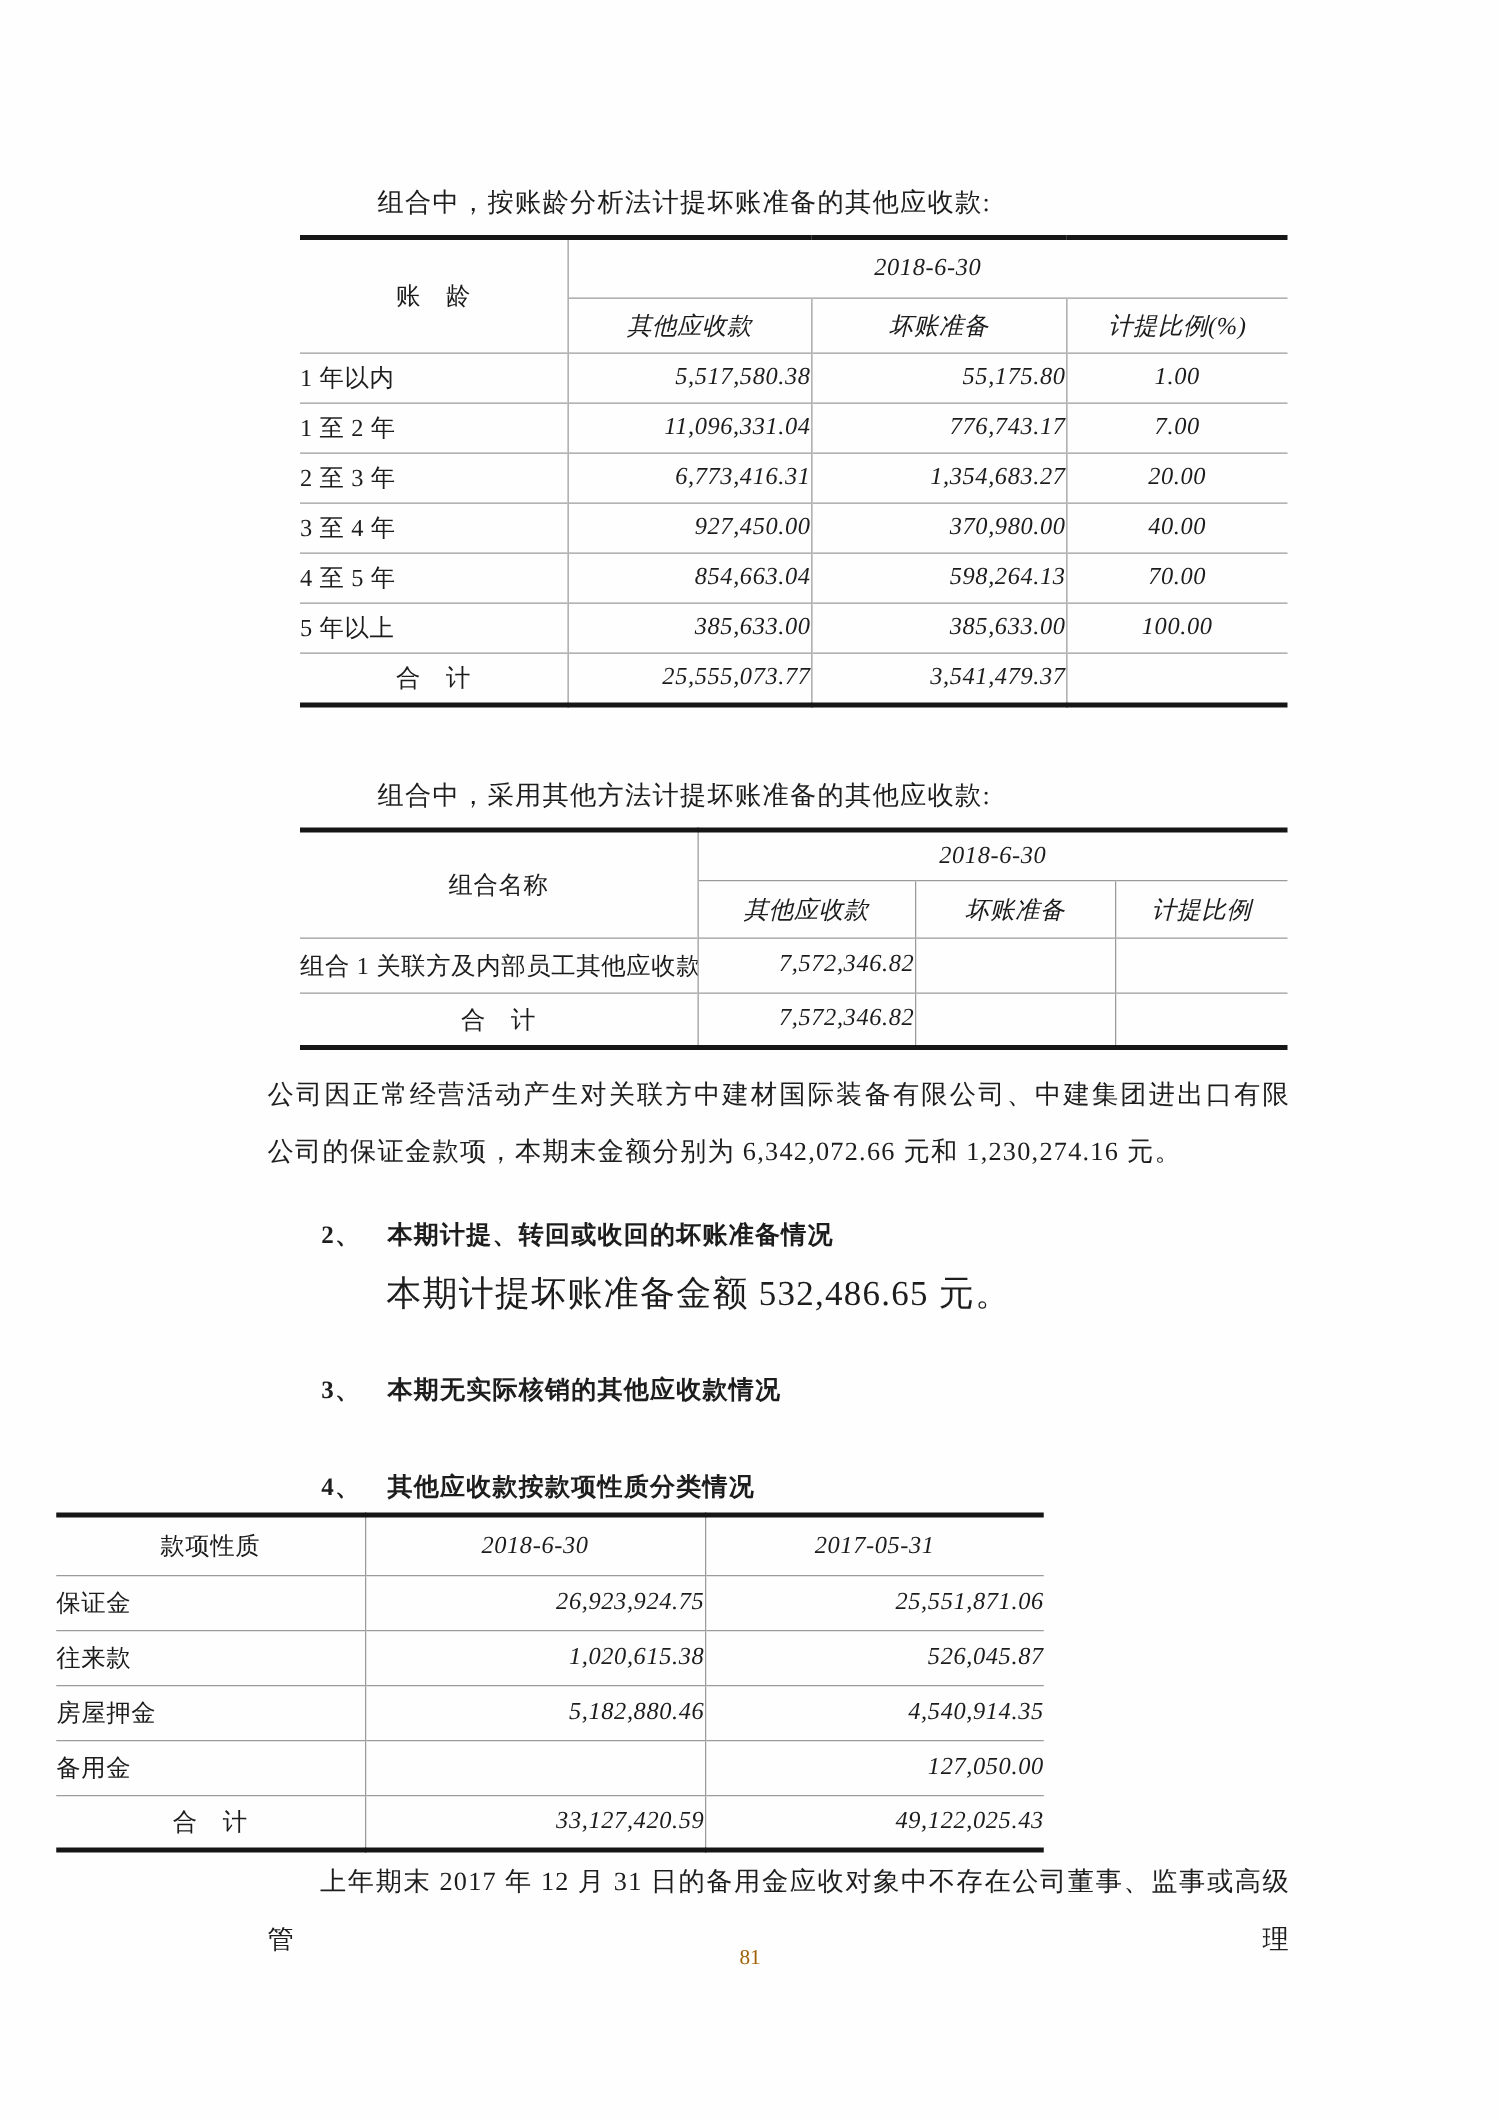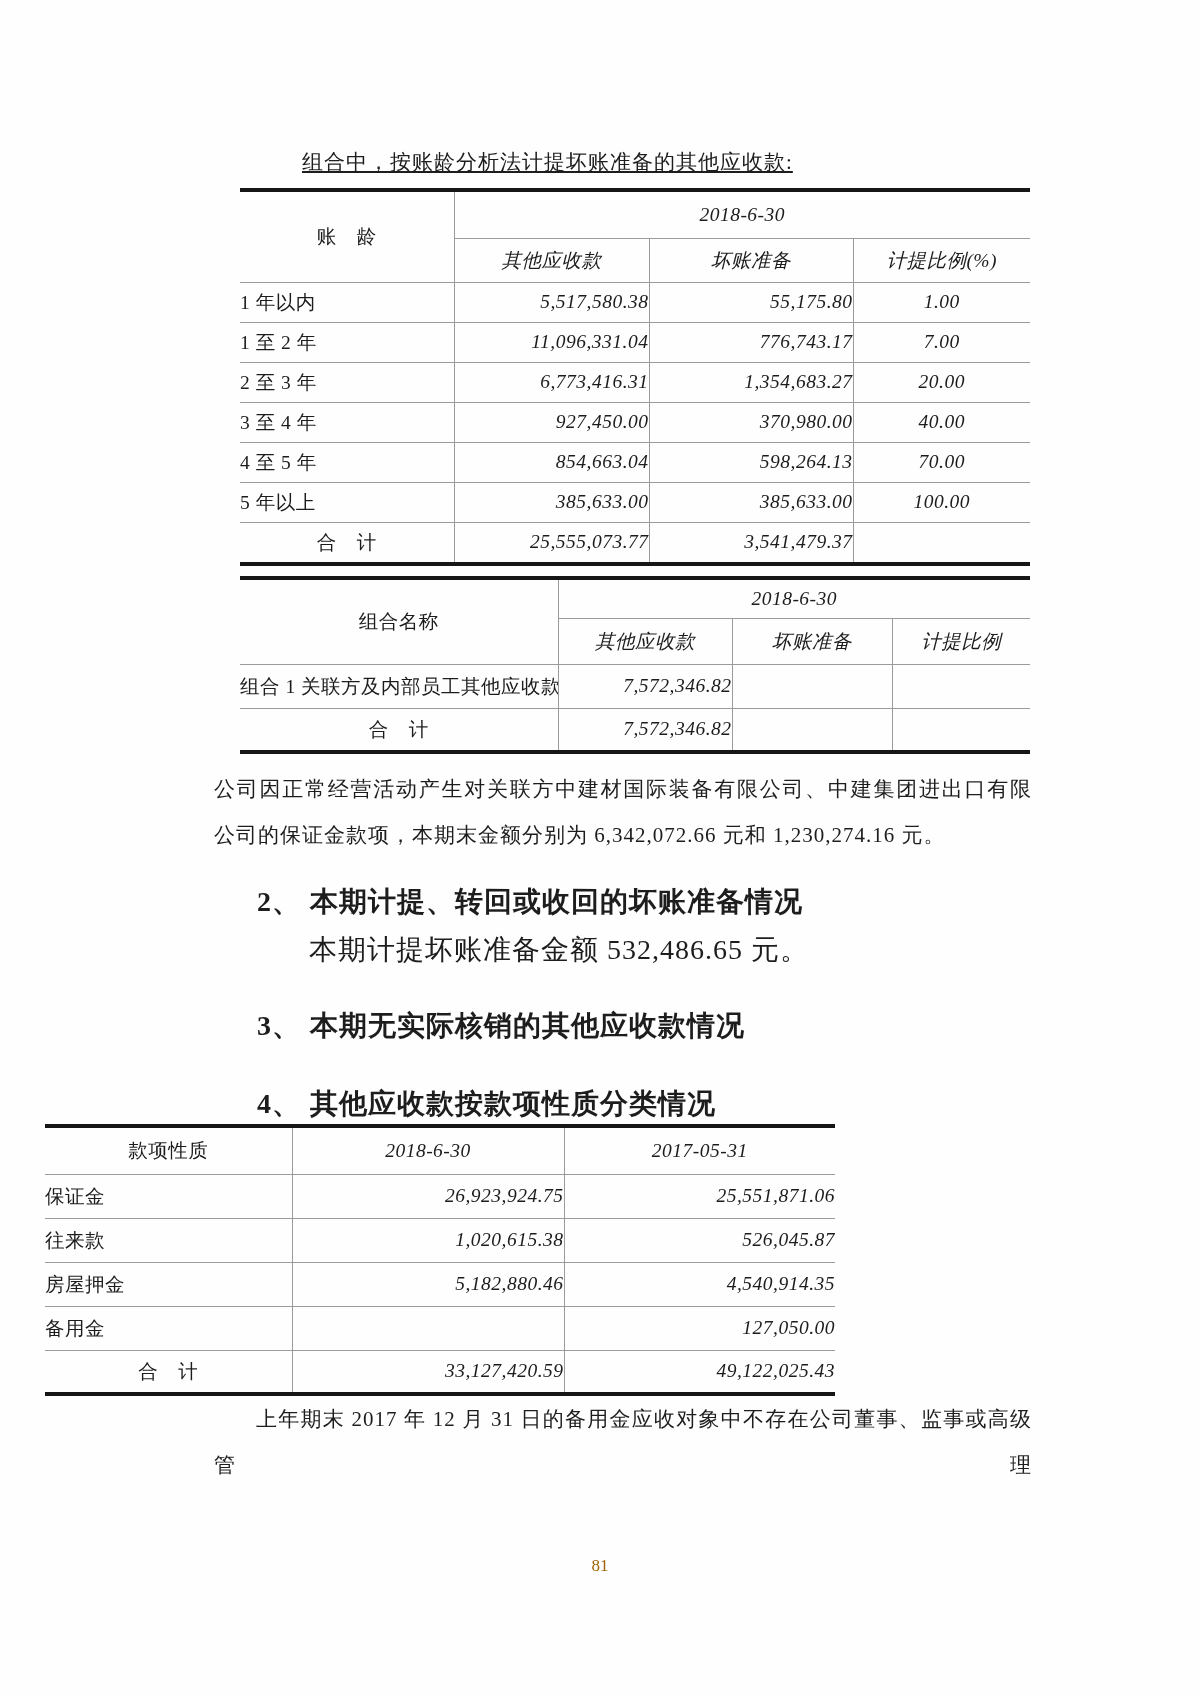--- a/index.html
+++ b/index.html
@@ -2,21 +2,21 @@
 <html><head>
 <meta charset="utf-8">
 <style>
   html,body { margin:0; padding:0; background:#ffffff; }
   .page {
     position:relative; width:1200px; height:1696px; background:#fefefe;
     font-family:"Liberation Serif","DejaVu Serif",serif;
     color:#1d1d1d; overflow:hidden;
   }
   .h-table { margin-left:302px; font-size:21px; letter-spacing:1px; line-height:32px; }
-  #heading1 { padding-top:146px;text-decoration:underline; }
+  #heading1 { padding-top:146px; }
   #heading2 { margin-top:54px; }
 
   .doc-table {
     border-collapse:collapse; table-layout:fixed; width:790px;
     margin-left:240px; margin-top:10px;
     border-top:4px solid #161616; border-bottom:4px solid #161616;
   }
   .doc-table td {
     font-size:19.5px; padding:0; vertical-align:middle; color:#1c1c1c;
     letter-spacing:0.5px; overflow:hidden; white-space:nowrap;
@@ -29,21 +29,21 @@
   .num { text-align:right; padding-right:16px; }
   .num3 { text-align:right; padding-right:12px; }
 
   .para {
     margin-left:214px; width:818px; font-size:21px; line-height:46px;
     letter-spacing:1px; margin-top:12px;
   }
   .jline { text-align:justify; text-align-last:justify; }
   .indent { text-indent:42px; }
 
-  .sec-heading { margin-left:257px; font-size:28px; font-weight:bold; letter-spacing:1px; line-height:32px; }
+  .sec-heading { margin-left:257px; font-size:20px; font-weight:bold; letter-spacing:1px; line-height:32px; }
   .sec-num { display:inline-block; width:53px; font-weight:bold; }
   #sec2 { margin-top:28px; }
   #sec2-body { margin-left:309px; margin-top:16px; font-size:28px; letter-spacing:1px; line-height:32px; }
   #sec3 { margin-top:44px; }
   #sec4 { margin-top:46px; margin-bottom:-4px; }
   #table3 { margin-top:8px;margin-left:45px; }
   #note1 { margin-top:14px; }
   #note2 { margin-top:0; }
 
   .pageno {
@@ -113,20 +113,21 @@
       </tr>
       <tr class="brow" style="height:42px">
         <td class="ctr">合　计</td>
         <td class="num vline">25,555,073.77</td>
         <td class="num vline">3,541,479.37</td>
         <td class="ctr vline"></td>
       </tr>
     </tbody>
   </table>
 
+  <div class="h-table" id="heading2">组合中，采用其他方法计提坏账准备的其他应收款:</div>
 
   <table class="doc-table" id="table2">
     <colgroup>
       <col style="width:318px">
         <col style="width:174px">
         <col style="width:160px">
         <col style="width:138px">
     </colgroup>
     <tbody>
       <tr style="height:40px">

